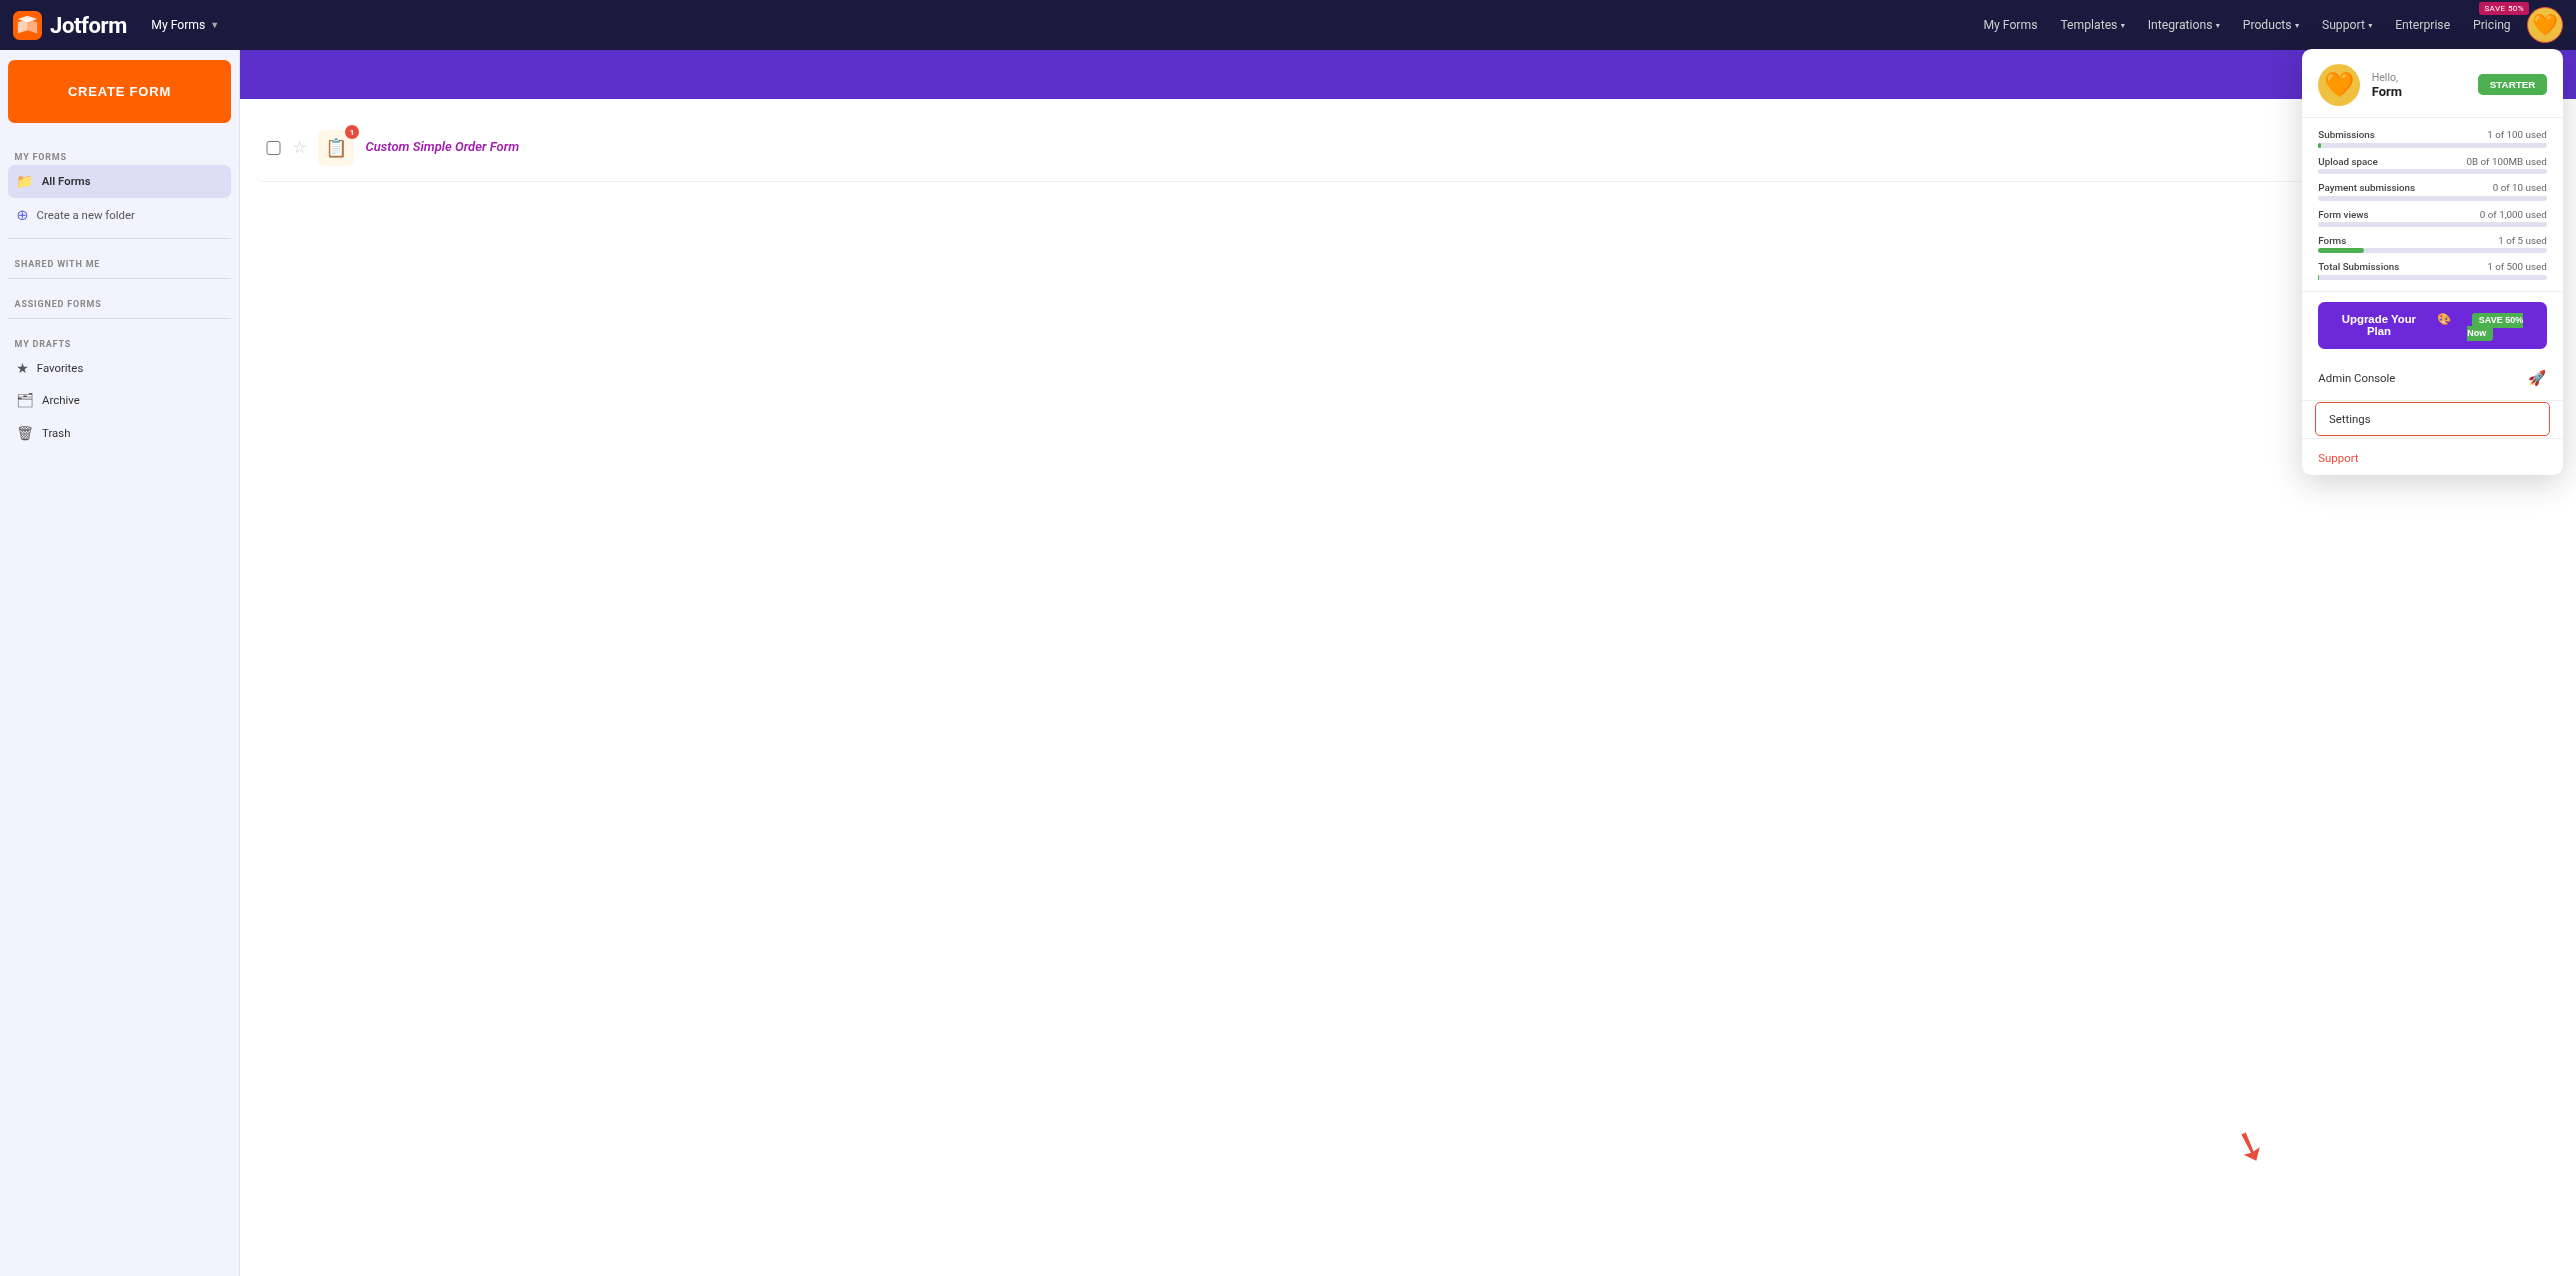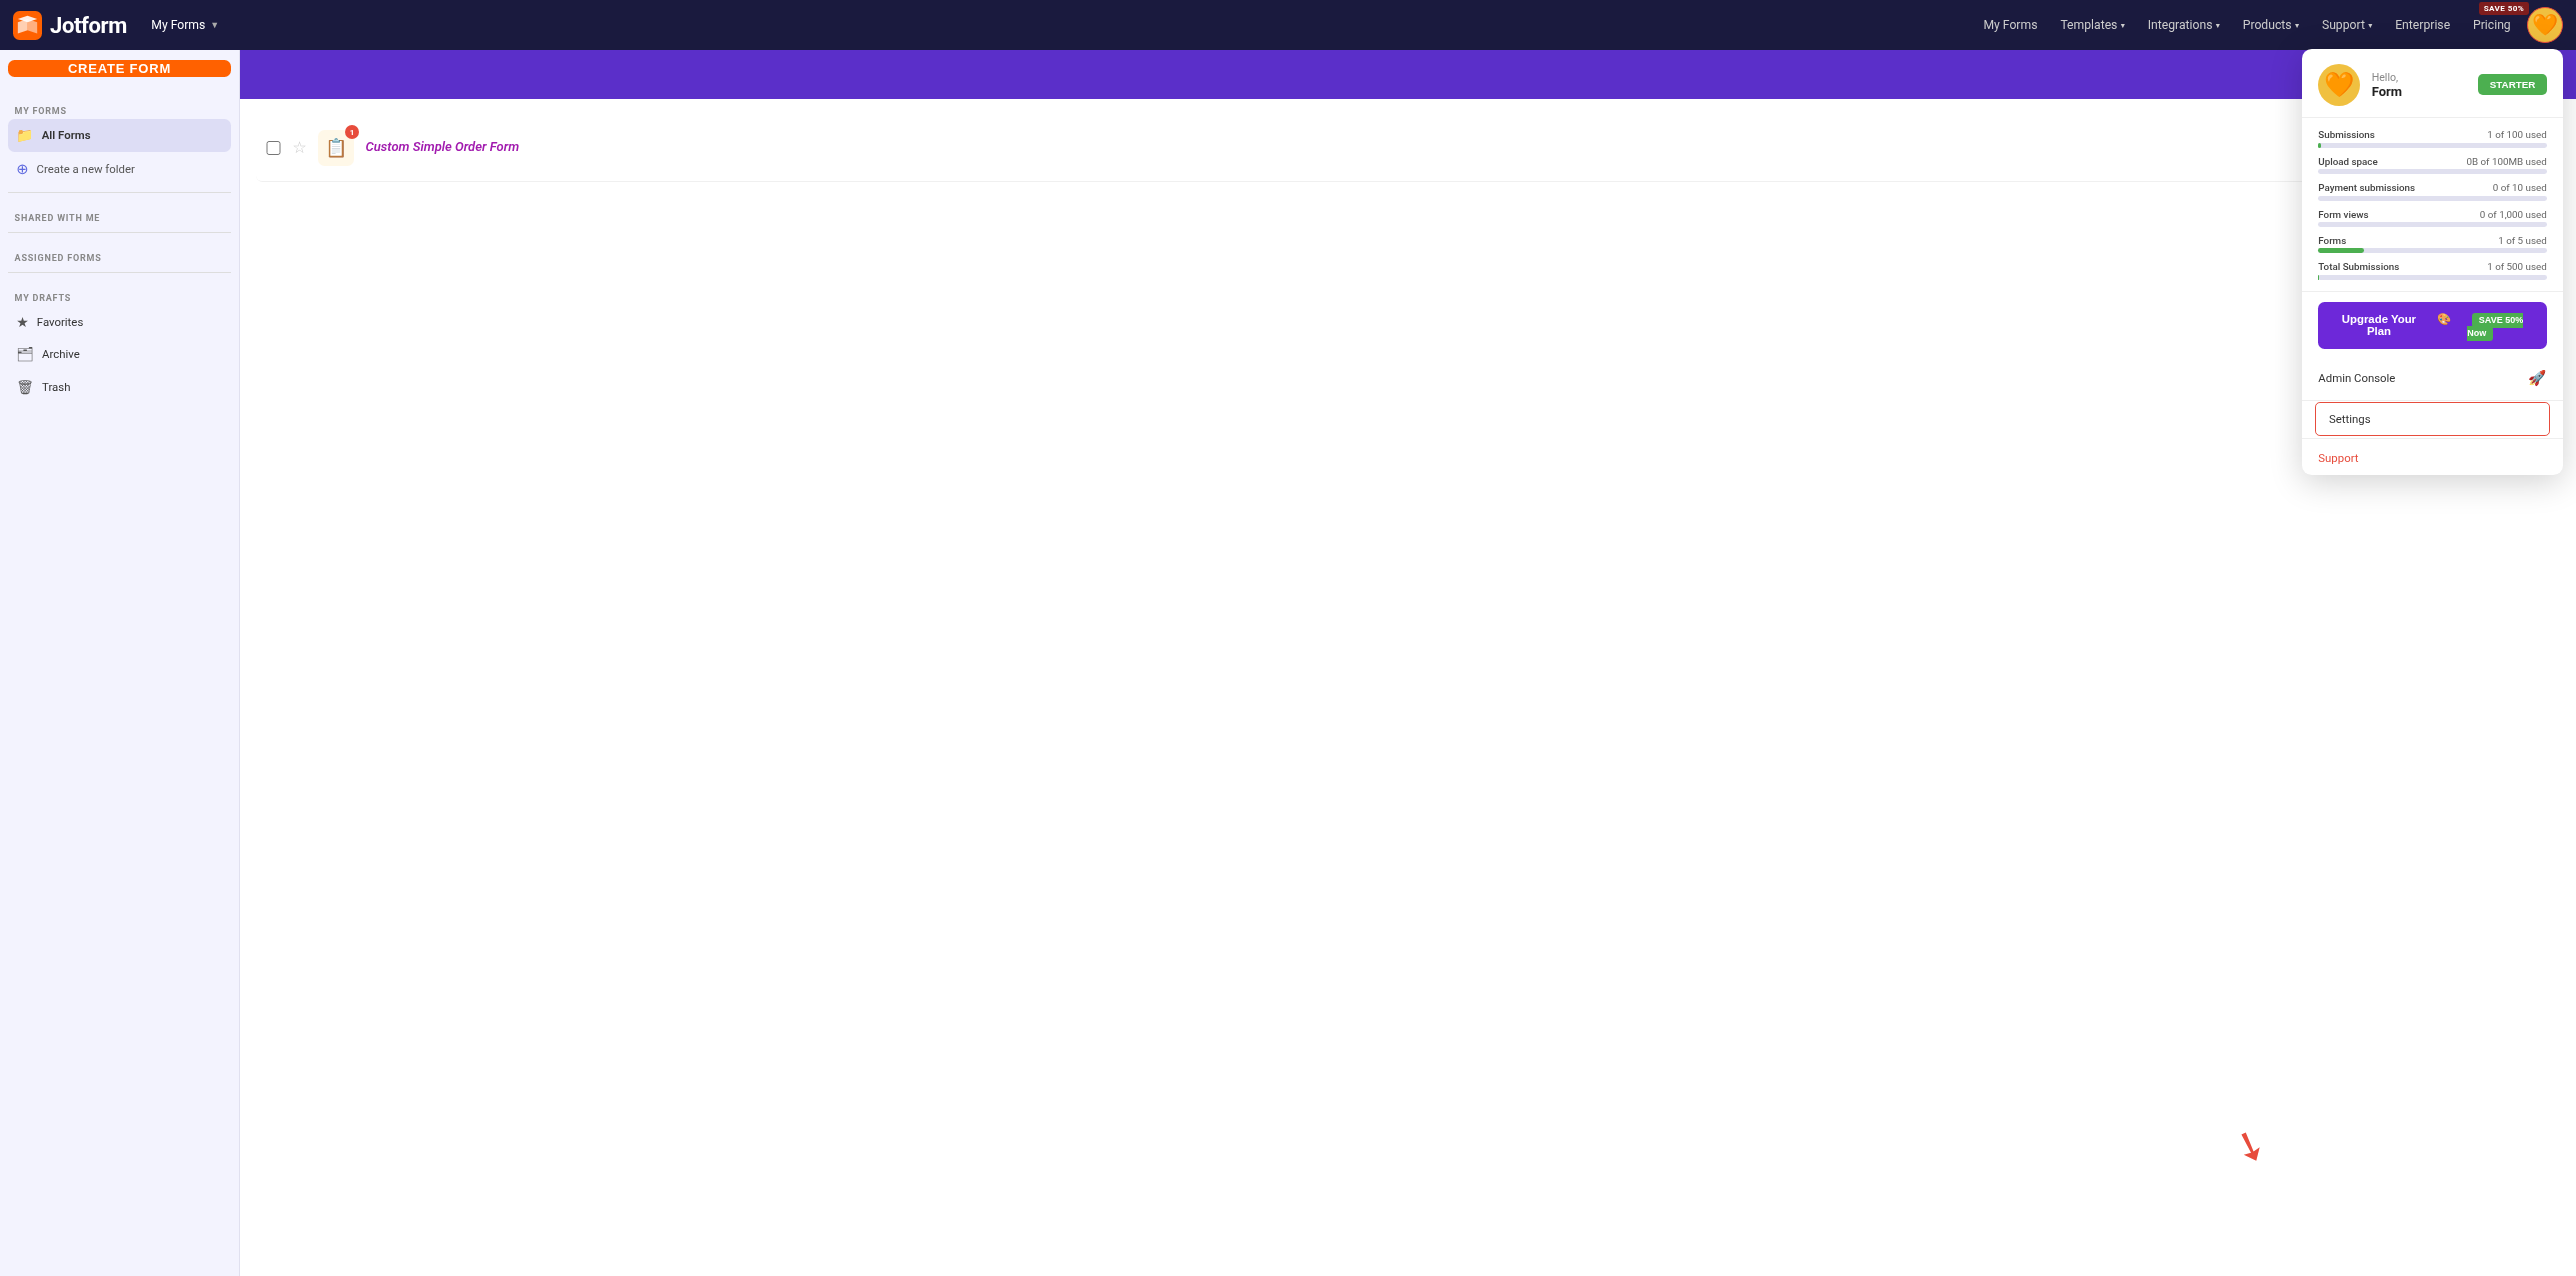--- a/index.html
+++ b/index.html
@@ -14,42 +14,42 @@
     .logo-icon { width: 29px; height: 29px; }
     .logo-text { color: #fff; font-size: 22px; font-weight: 700; letter-spacing: -0.4px; }
     .my-forms-nav { display: flex; align-items: center; gap: 4.9px; color: #fff; font-size: 12.2px; cursor: pointer; padding: 4.9px 8.1px; border-radius: 4.9px; }
     .chevron-small { font-size: 9px; color: #aaa; }
     .nav-spacer { flex: 1; }
     .nav-links { display: flex; align-items: center; gap: 3.3px; }
     .nav-link { color: #ccc; font-size: 12.2px; padding: 4.9px 9.8px; cursor: pointer; border-radius: 4.9px; display: flex; align-items: center; gap: 3.3px; }
     .nav-link .chev { font-size: 8.1px; }
     .save-badge {
       position: absolute; top: 1.6px; right: 47px;
-      background: #7f1d1d; color: #fff; font-size: 8.1px; font-weight: 700;
+      background: #be185d; color: #fff; font-size: 8.1px; font-weight: 400;
       padding: 1.6px 4.9px; border-radius: 2.4px; letter-spacing: 0.4px;
     }
     .avatar-btn {
       width: 36px; height: 36px; border-radius: 50%; background: #f0c040;
       border: 1.6px solid #e74c3c; cursor: pointer; overflow: hidden;
       display: flex; align-items: center; justify-content: center; margin-left: 6.5px;
     }
     .avatar-emoji { font-size: 21px; line-height: 1; }
 
     
     .layout { display: flex; height: calc(100vh - 50px); }
 
     
     .sidebar {
       width: 240px; min-width: 240px; background: #f3f3fe; padding: 9.8px 8.1px;
       display: flex; flex-direction: column; gap: 0; overflow-y: auto;
       border-right: 0.8px solid #e0e0ef;
     }
     .create-form-btn {
       background: #ff6100; color: #fff; border: none; border-radius: 6.5px;
-      padding: 1px; font-size: 13px; font-weight: 700; letter-spacing: 0.8px;
+      padding: 24px; font-size: 13px; font-weight: 700; letter-spacing: 0.8px;
       cursor: pointer; width: 100%; margin-bottom: 16.3px;
     }
     .sidebar-section-label {
       font-size: 9px; font-weight: 700; color: #888; letter-spacing: 0.8px;
       padding: 6.5px 6.5px 3.3px 6.5px; margin-top: 6.5px;
     }
     .sidebar-item {
       display: flex; align-items: center; gap: 8.1px; padding: 8.1px 8.1px;
       border-radius: 6.5px; cursor: pointer; color: #333; font-size: 11.4px;
     }

